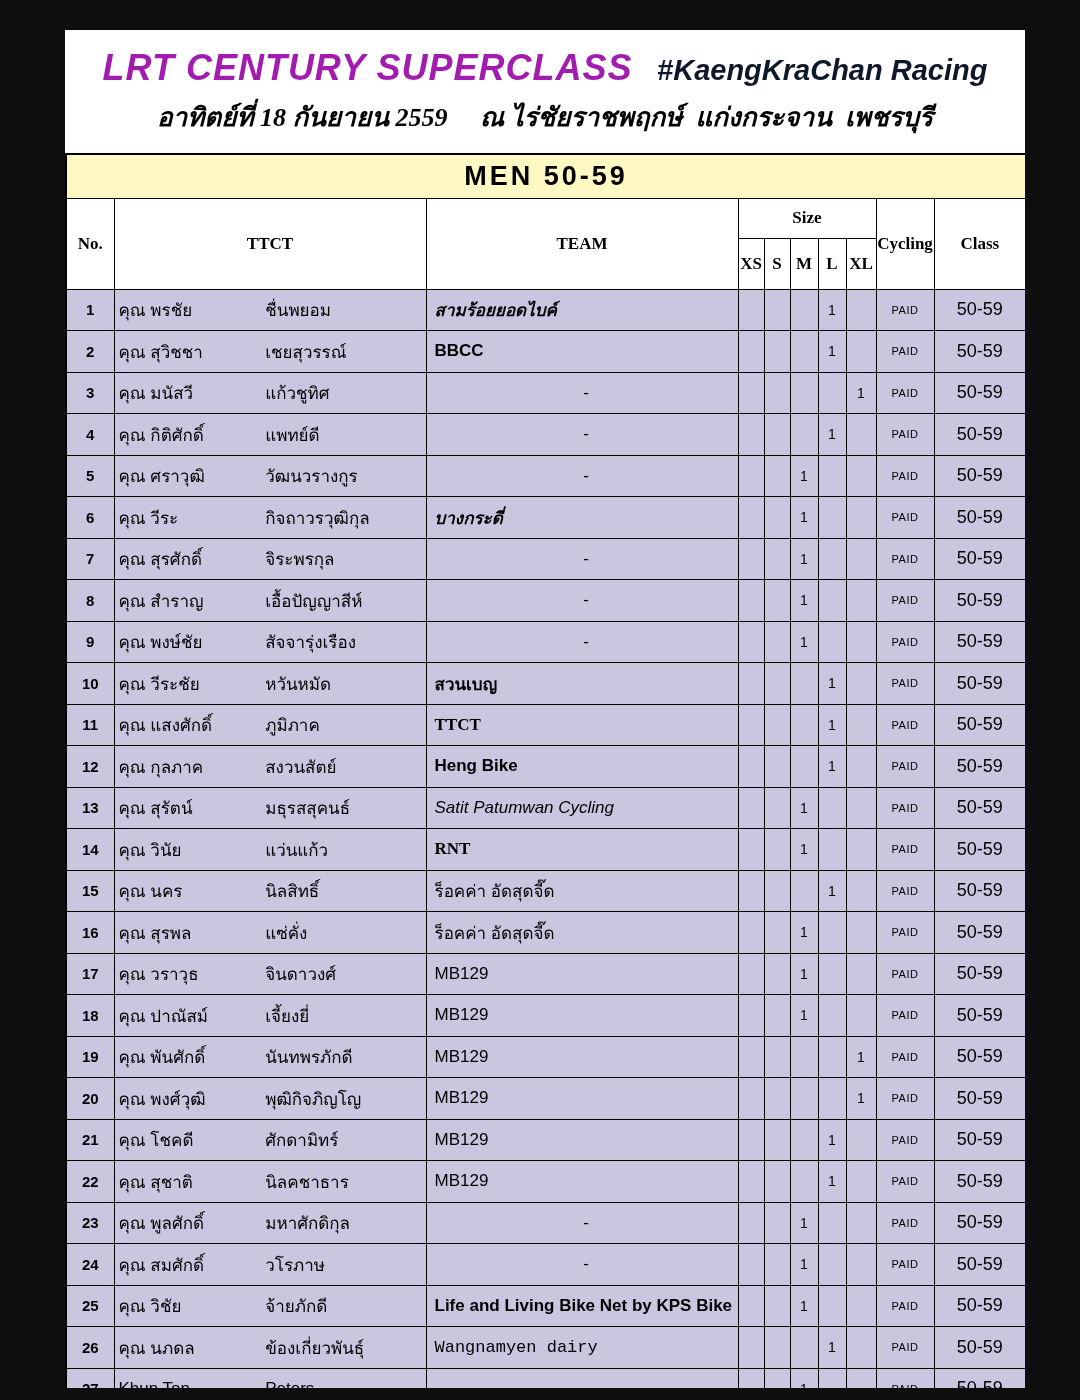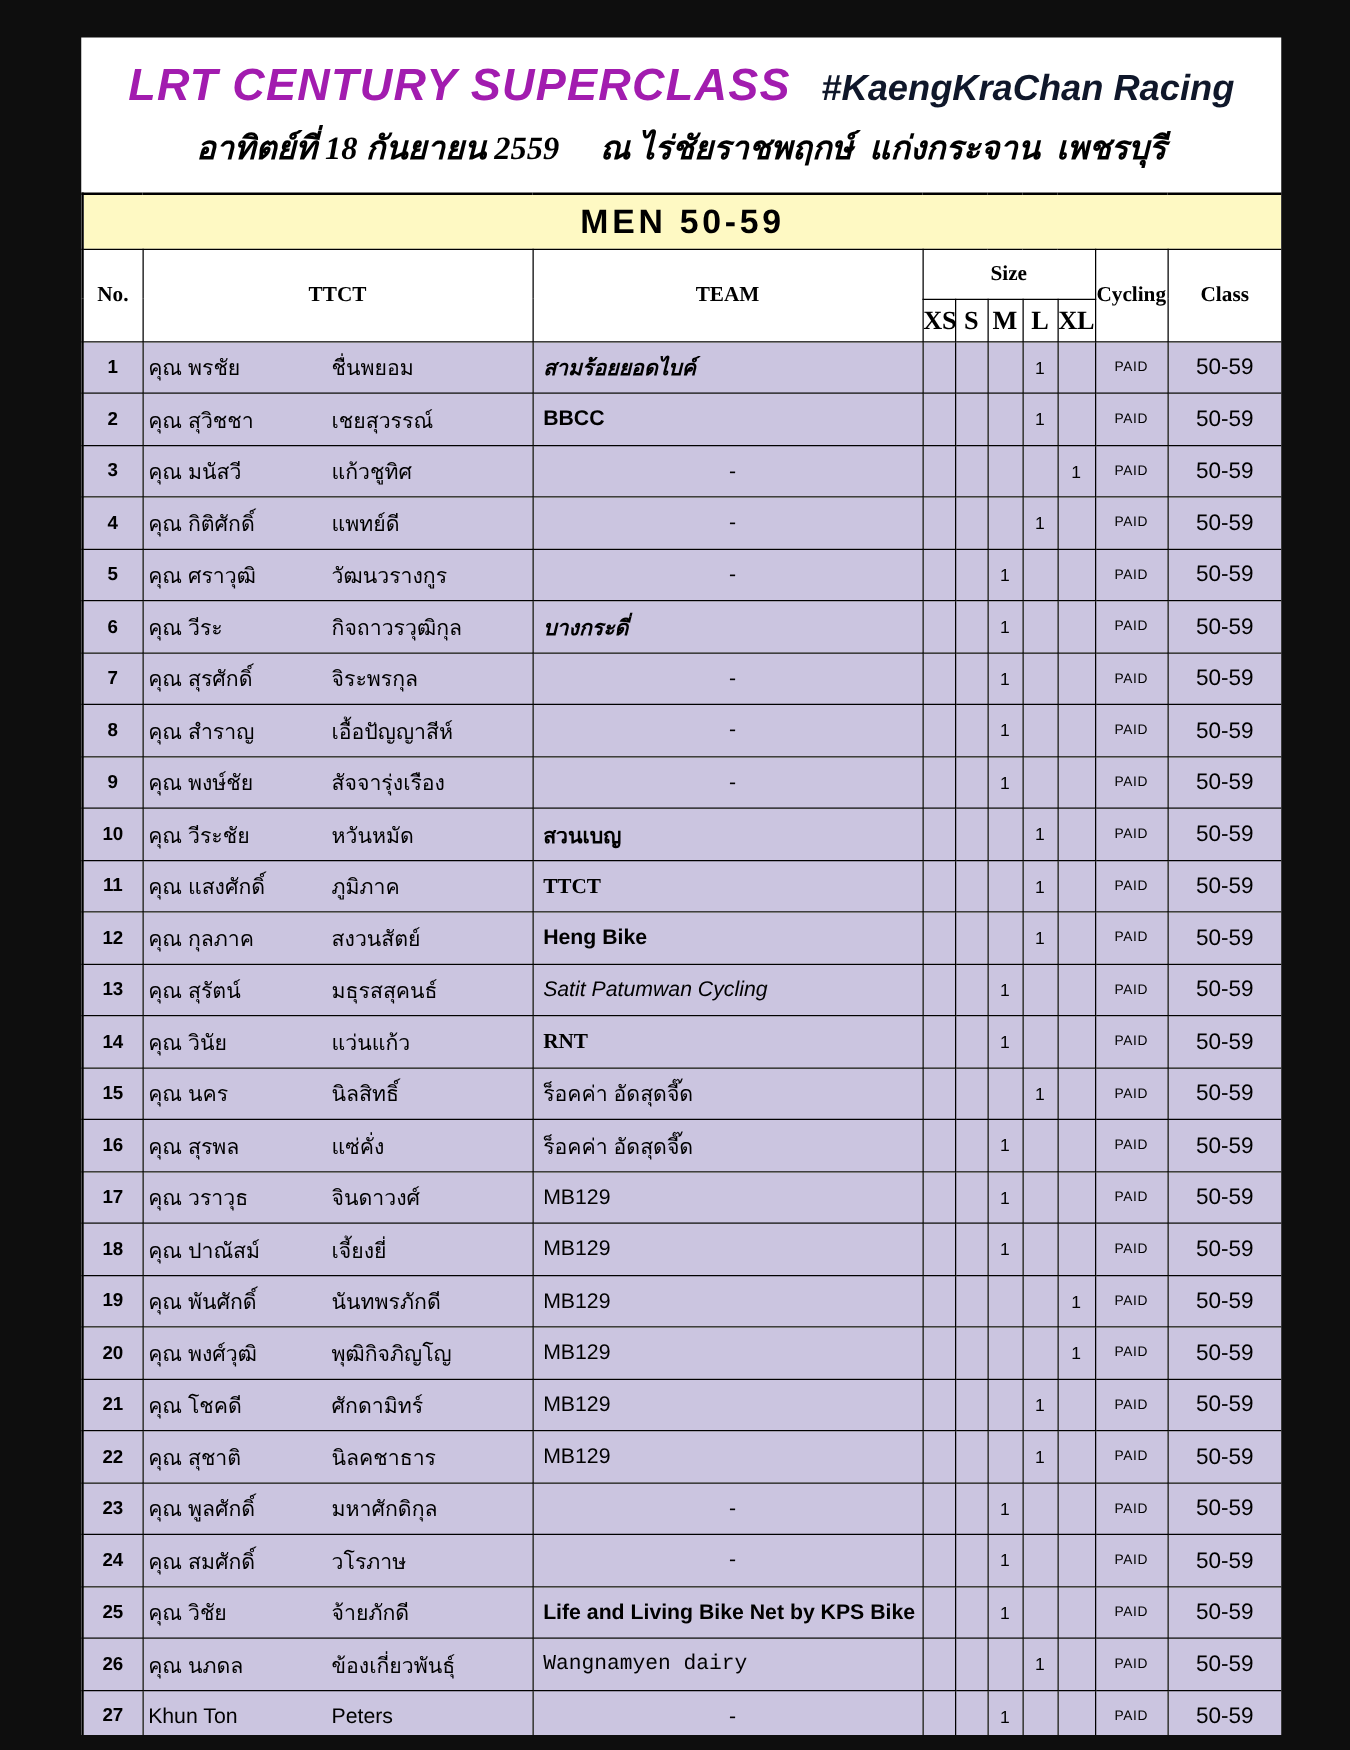--- a/index.html
+++ b/index.html
@@ -63,21 +63,21 @@
     text-align: center;
   }
   .hdr th {
     background: #ffffff;
     font-family: Liberation Serif, serif;
     font-weight: bold;
     font-size: 17px;
     text-align: center;
   }
   .hdr-main th { height: 40px; }
-  .hdr-sizes th { height: 34px; font-size: 21px; }
+  .hdr-sizes th { height: 51px; font-size: 17px; }
   tbody tr { height: 41.5px; background: #cbc5e0; }
   td.c-no { text-align: center; font-weight: bold; font-size: 15px; }
   td.c-name { padding-left: 4px; font-size: 17px; }
   td.c-name .fname { display: inline-block; width: 142px; }
   td.c-name .lname { display: inline-block; }
   td.c-team { padding-left: 8px; font-size: 17px; }
   td.c-size { text-align: center; font-size: 14px; }
   td.c-status { text-align: center; font-size: 11px; letter-spacing: 0.5px; }
   td.c-class { text-align: center; font-size: 18px; }
   .latin-name { font-size: 17px; }

